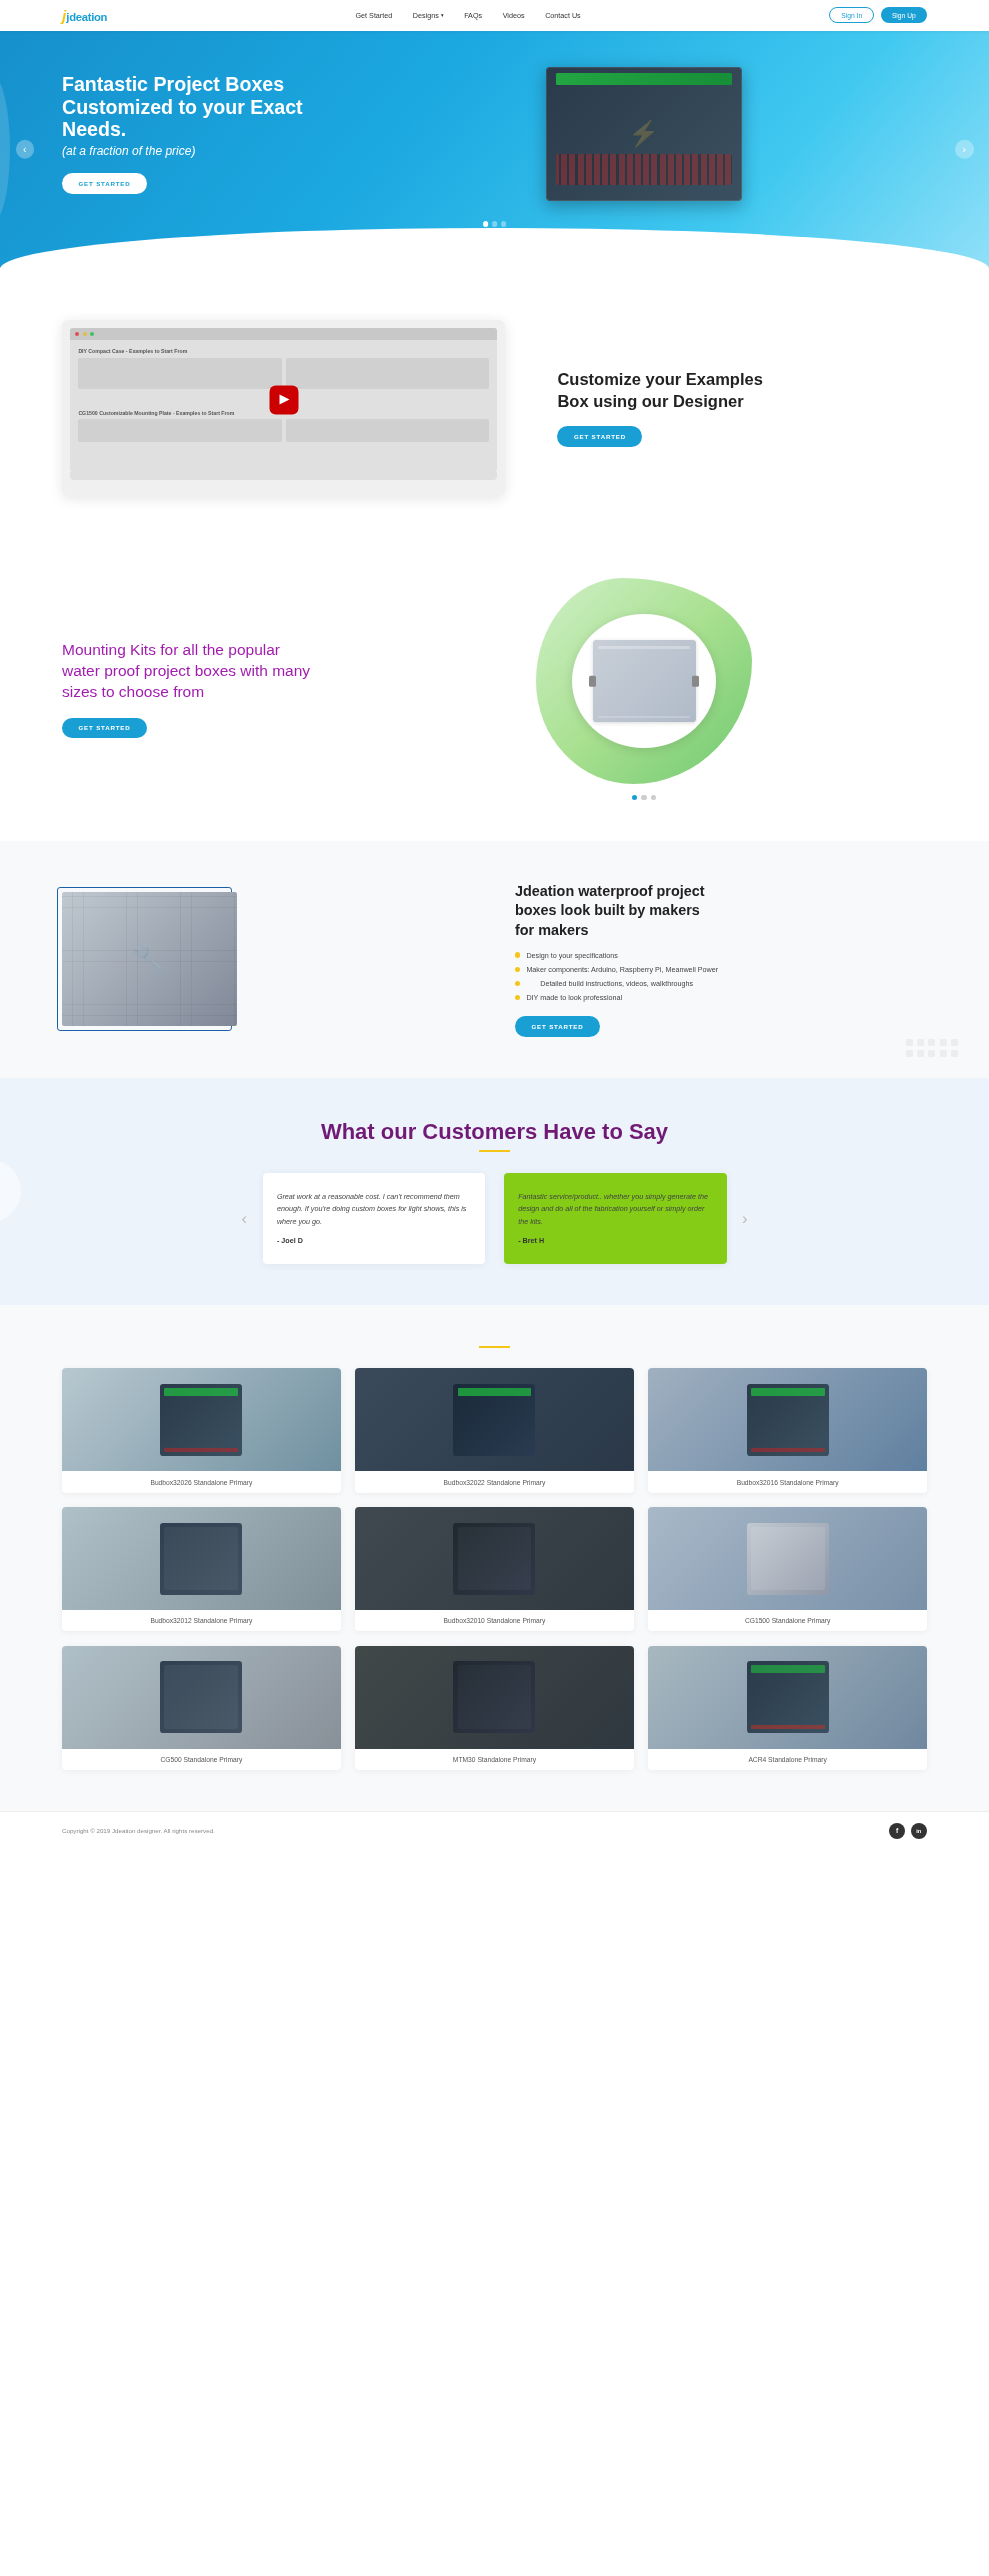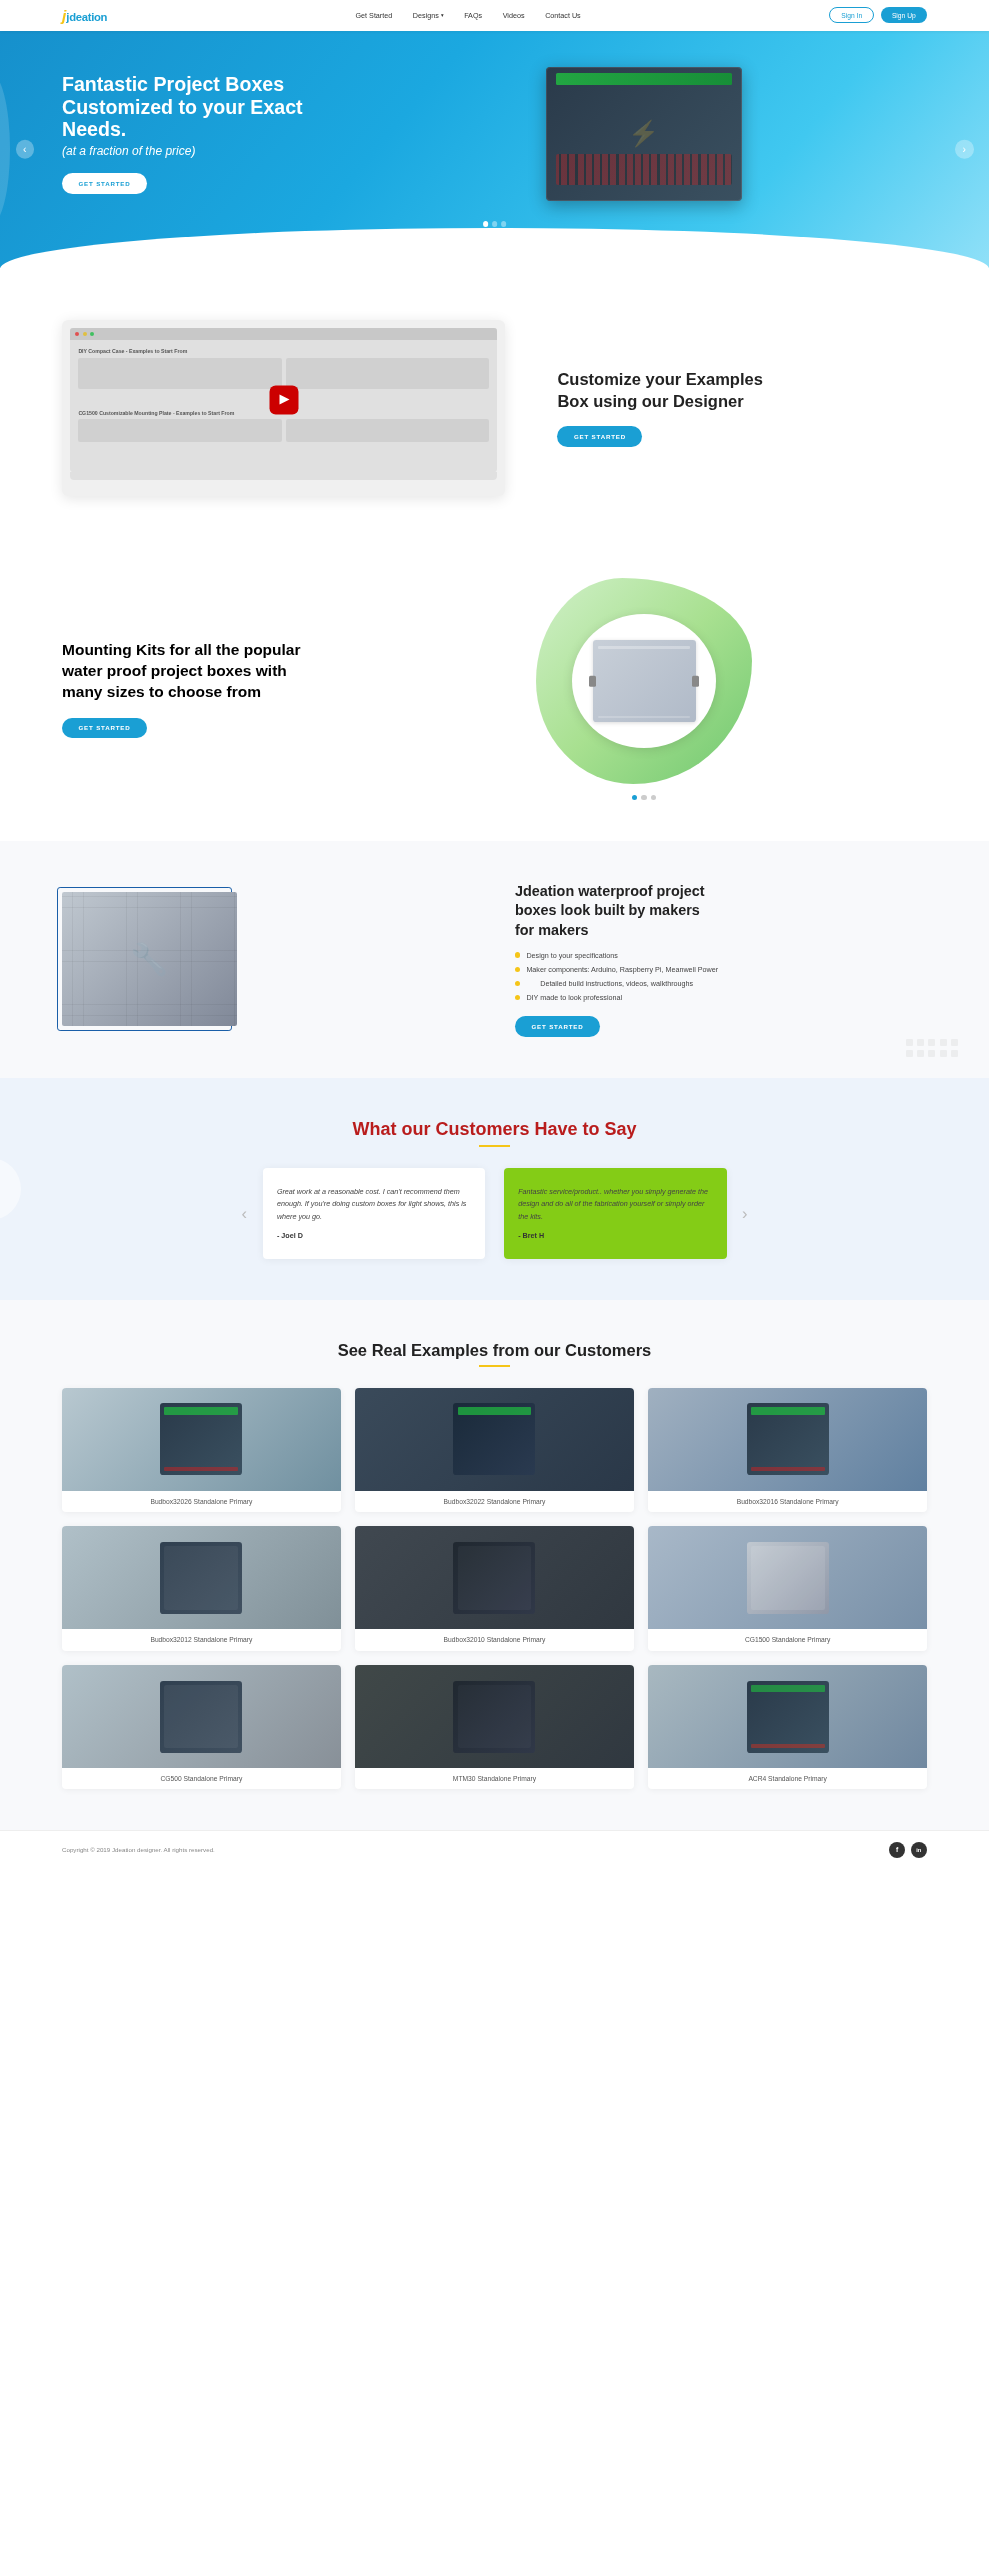--- a/index.html
+++ b/index.html
@@ -109,21 +109,21 @@
     <h2 style="font-size:16.5px;font-weight:700;color:#222;line-height:1.3;margin-bottom:14.4px;">
       <span style="display:block;">Customize your Examples</span>
       <span style="display:block;">Box using our Designer</span>
     </h2>
     <button style="padding:6.7px 16.5px;background:#1a9fd4;color:#fff;border:none;border-radius:12.4px;font-size:6.2px;font-weight:700;cursor:pointer;letter-spacing:0.8px;">GET STARTED</button>
   </div>
 </section>
 
 <section style="padding:41px 62px;display:flex;align-items:center;gap:41px;background:#fff;position:relative;">
   <div style="flex:1;max-width:258px;">
-    <h2 style="font-size:15.5px;font-weight:700;color:#000000;line-height:1.35;margin-bottom:14.4px;">Mounting Kits for all the popular water proof project boxes with many sizes to choose from</h2>
+    <h2 style="font-size:15.5px;font-weight:400;color:#a21caf;line-height:1.35;margin-bottom:14.4px;">Mounting Kits for all the popular water proof project boxes with many sizes to choose from</h2>
     <button style="padding:6.7px 16.5px;background:#1a9fd4;color:#fff;border:none;border-radius:12.4px;font-size:6.2px;font-weight:700;cursor:pointer;letter-spacing:0.8px;">GET STARTED</button>
   </div>
 
   <div style="flex:1;display:flex;flex-direction:column;align-items:center;justify-content:center;">
 
     <div style="width:216px;height:206px;background:linear-gradient(135deg,#d0f0c8 0%,#a8e090 50%,#70c870 100%);border-radius:40% 60% 55% 45% / 50% 40% 60% 50%;display:flex;align-items:center;justify-content:center;position:relative;">
 
       <div style="width:144px;height:134px;background:#fff;border-radius:50%;display:flex;align-items:center;justify-content:center;box-shadow:0 2.1px 10.3px rgba(0,0,0,0.12);">
 
         <div style="width:103px;height:82px;background:linear-gradient(135deg,#c8cfd8,#b0bac8);border-radius:3.1px;position:relative;box-shadow:0 1px 4.1px rgba(0,0,0,0.15);">
@@ -194,21 +194,21 @@
     <div style="width:7.2px;height:7.2px;background:#888;border-radius:1px;"></div>
     <div style="width:7.2px;height:7.2px;background:#888;border-radius:1px;"></div>
     <div style="width:7.2px;height:7.2px;background:#888;border-radius:1px;"></div>
   </div>
 </section>
 
 <section style="padding:41px 62px;background:#edf3fb;text-align:center;position:relative;">
 
   <div style="position:absolute;left:-10.3px;top:50%;transform:translateY(-50%);width:31px;height:62px;background:rgba(255,255,255,0.5);border-radius:0 31px 31px 0;"></div>
 
-  <h2 style="font-size:18px;font-weight:700;color:#b91c1c;margin-bottom:5.2px;">What our Customers Have to Say</h2>
+  <h2 style="font-size:22px;font-weight:700;color:#701a75;margin-bottom:5.2px;">What our Customers Have to Say</h2>
   <div style="width:31px;height:2.1px;background:#f5c518;margin:0 auto 20.6px;"></div>
 
   <div style="display:flex;align-items:center;gap:10.3px;justify-content:center;">
     <button style="background:none;border:none;font-size:16.5px;color:#bbb;cursor:pointer;padding:0 5.2px;">‹</button>
 
     <div style="display:flex;gap:18.5px;max-width:464px;">
       <div style="background:#fff;border-radius:4.1px;padding:18.5px 14.4px;flex:1;box-shadow:0 1px 8.2px rgba(0,0,0,0.06);text-align:left;">
         <p style="font-style:italic;font-size:7.2px;color:#444;line-height:1.7;margin-bottom:8.2px;">Great work at a reasonable cost. I can't recommend them enough. If you're doing custom boxes for light shows, this is where you go.</p>
         <div style="font-size:7.2px;color:#333;font-weight:600;">- Joel D</div>
       </div>
@@ -216,21 +216,20 @@
         <p style="font-style:italic;font-size:7.2px;color:#444;line-height:1.7;margin-bottom:8.2px;">Fantastic service/product.. whether you simply generate the design and do all of the fabrication yourself or simply order the kits.</p>
         <div style="font-size:7.2px;color:#333;font-weight:600;">- Bret H</div>
       </div>
     </div>
 
     <button style="background:none;border:none;font-size:16.5px;color:#bbb;cursor:pointer;padding:0 5.2px;">›</button>
   </div>
 </section>
 
 <section style="padding:41px 62px;background:#f8f9fb;text-align:center;">
-  <h2 style="font-size:16.5px;font-weight:700;color:#222;margin-bottom:5.2px;">See Real Examples from our Customers</h2>
   <div style="width:31px;height:2.1px;background:#f5c518;margin:0 auto 20.6px;"></div>
 
   <div style="display:grid;grid-template-columns:repeat(3,1fr);gap:14.4px;">
 
     <div style="background:#fff;border-radius:4.1px;overflow:hidden;box-shadow:0 1px 6.2px rgba(0,0,0,0.06);cursor:pointer;">
       <div style="width:100%;height:103px;background:linear-gradient(135deg,#b8c8d0,#7090a0);display:flex;align-items:center;justify-content:center;position:relative;overflow:hidden;">
         <div style="width:82px;height:72px;background:linear-gradient(135deg,#2a3a4a,#3a5060);border-radius:3.1px;position:relative;">
           <div style="position:absolute;top:4.1px;left:4.1px;right:4.1px;height:8.2px;background:#20c040;border-radius:1px;opacity:0.7;"></div>
           <div style="position:absolute;bottom:4.1px;left:4.1px;right:4.1px;height:4.1px;background:#cc2020;border-radius:1px;opacity:0.5;"></div>
         </div>

